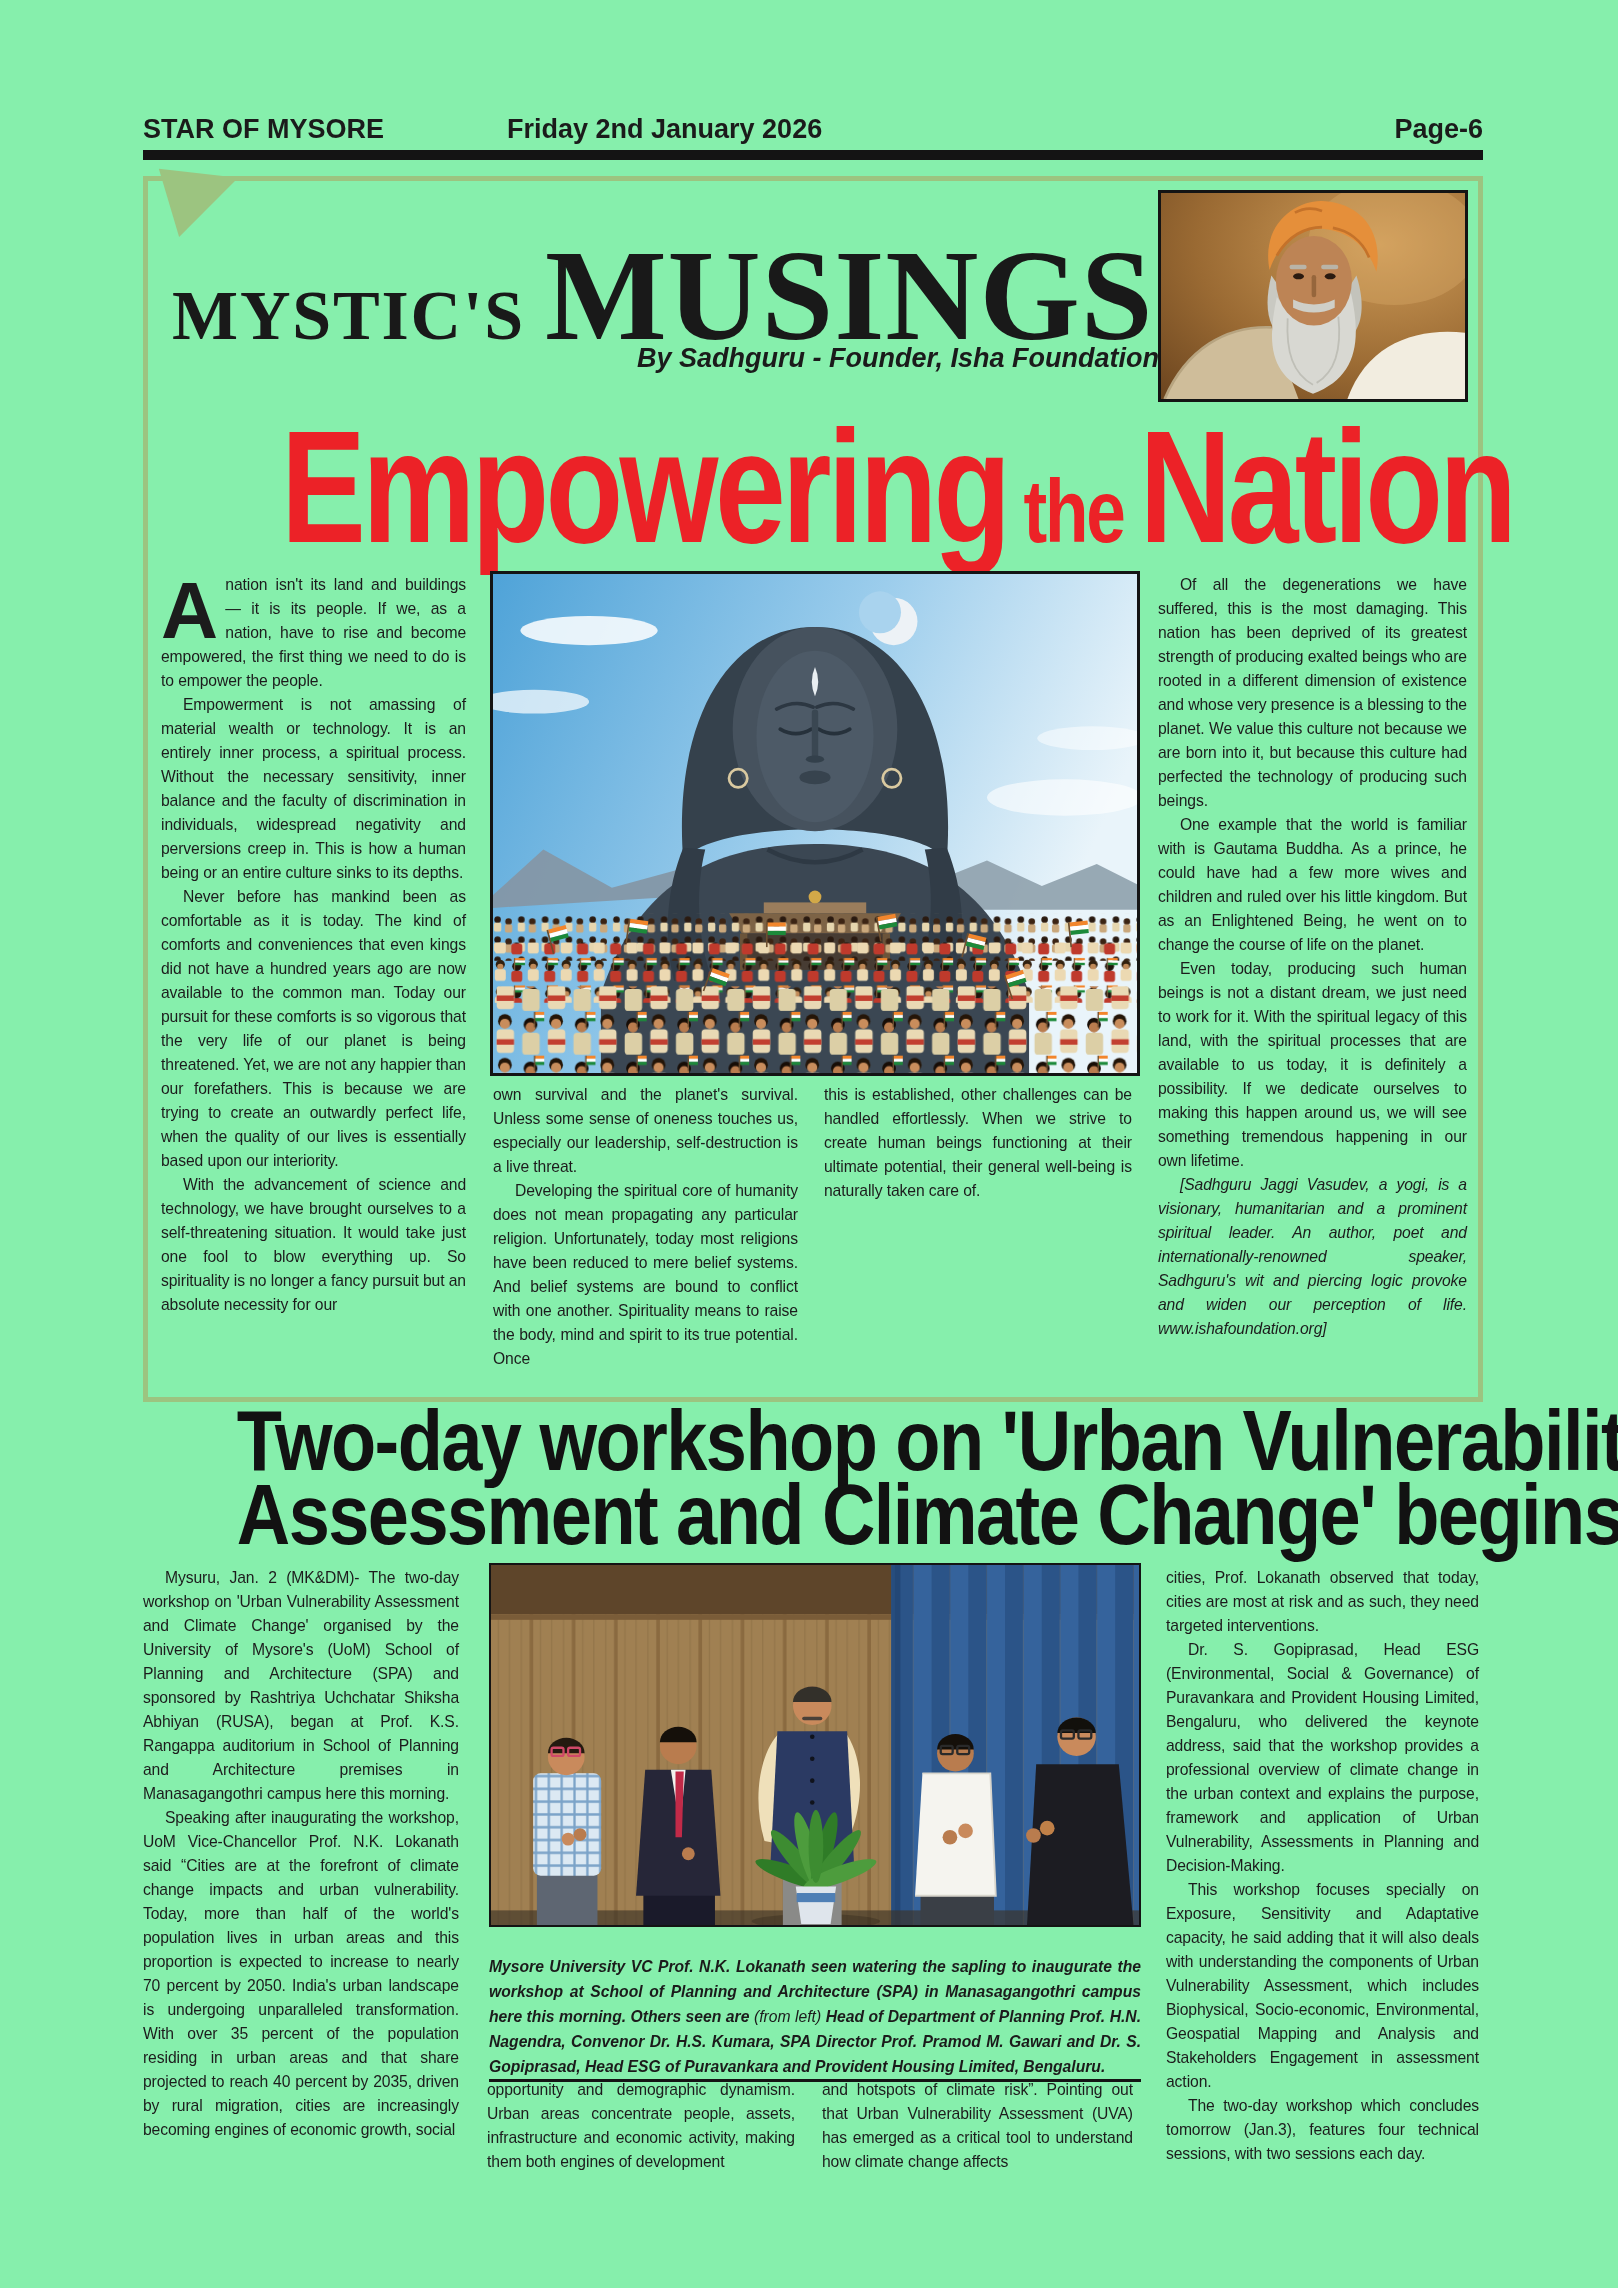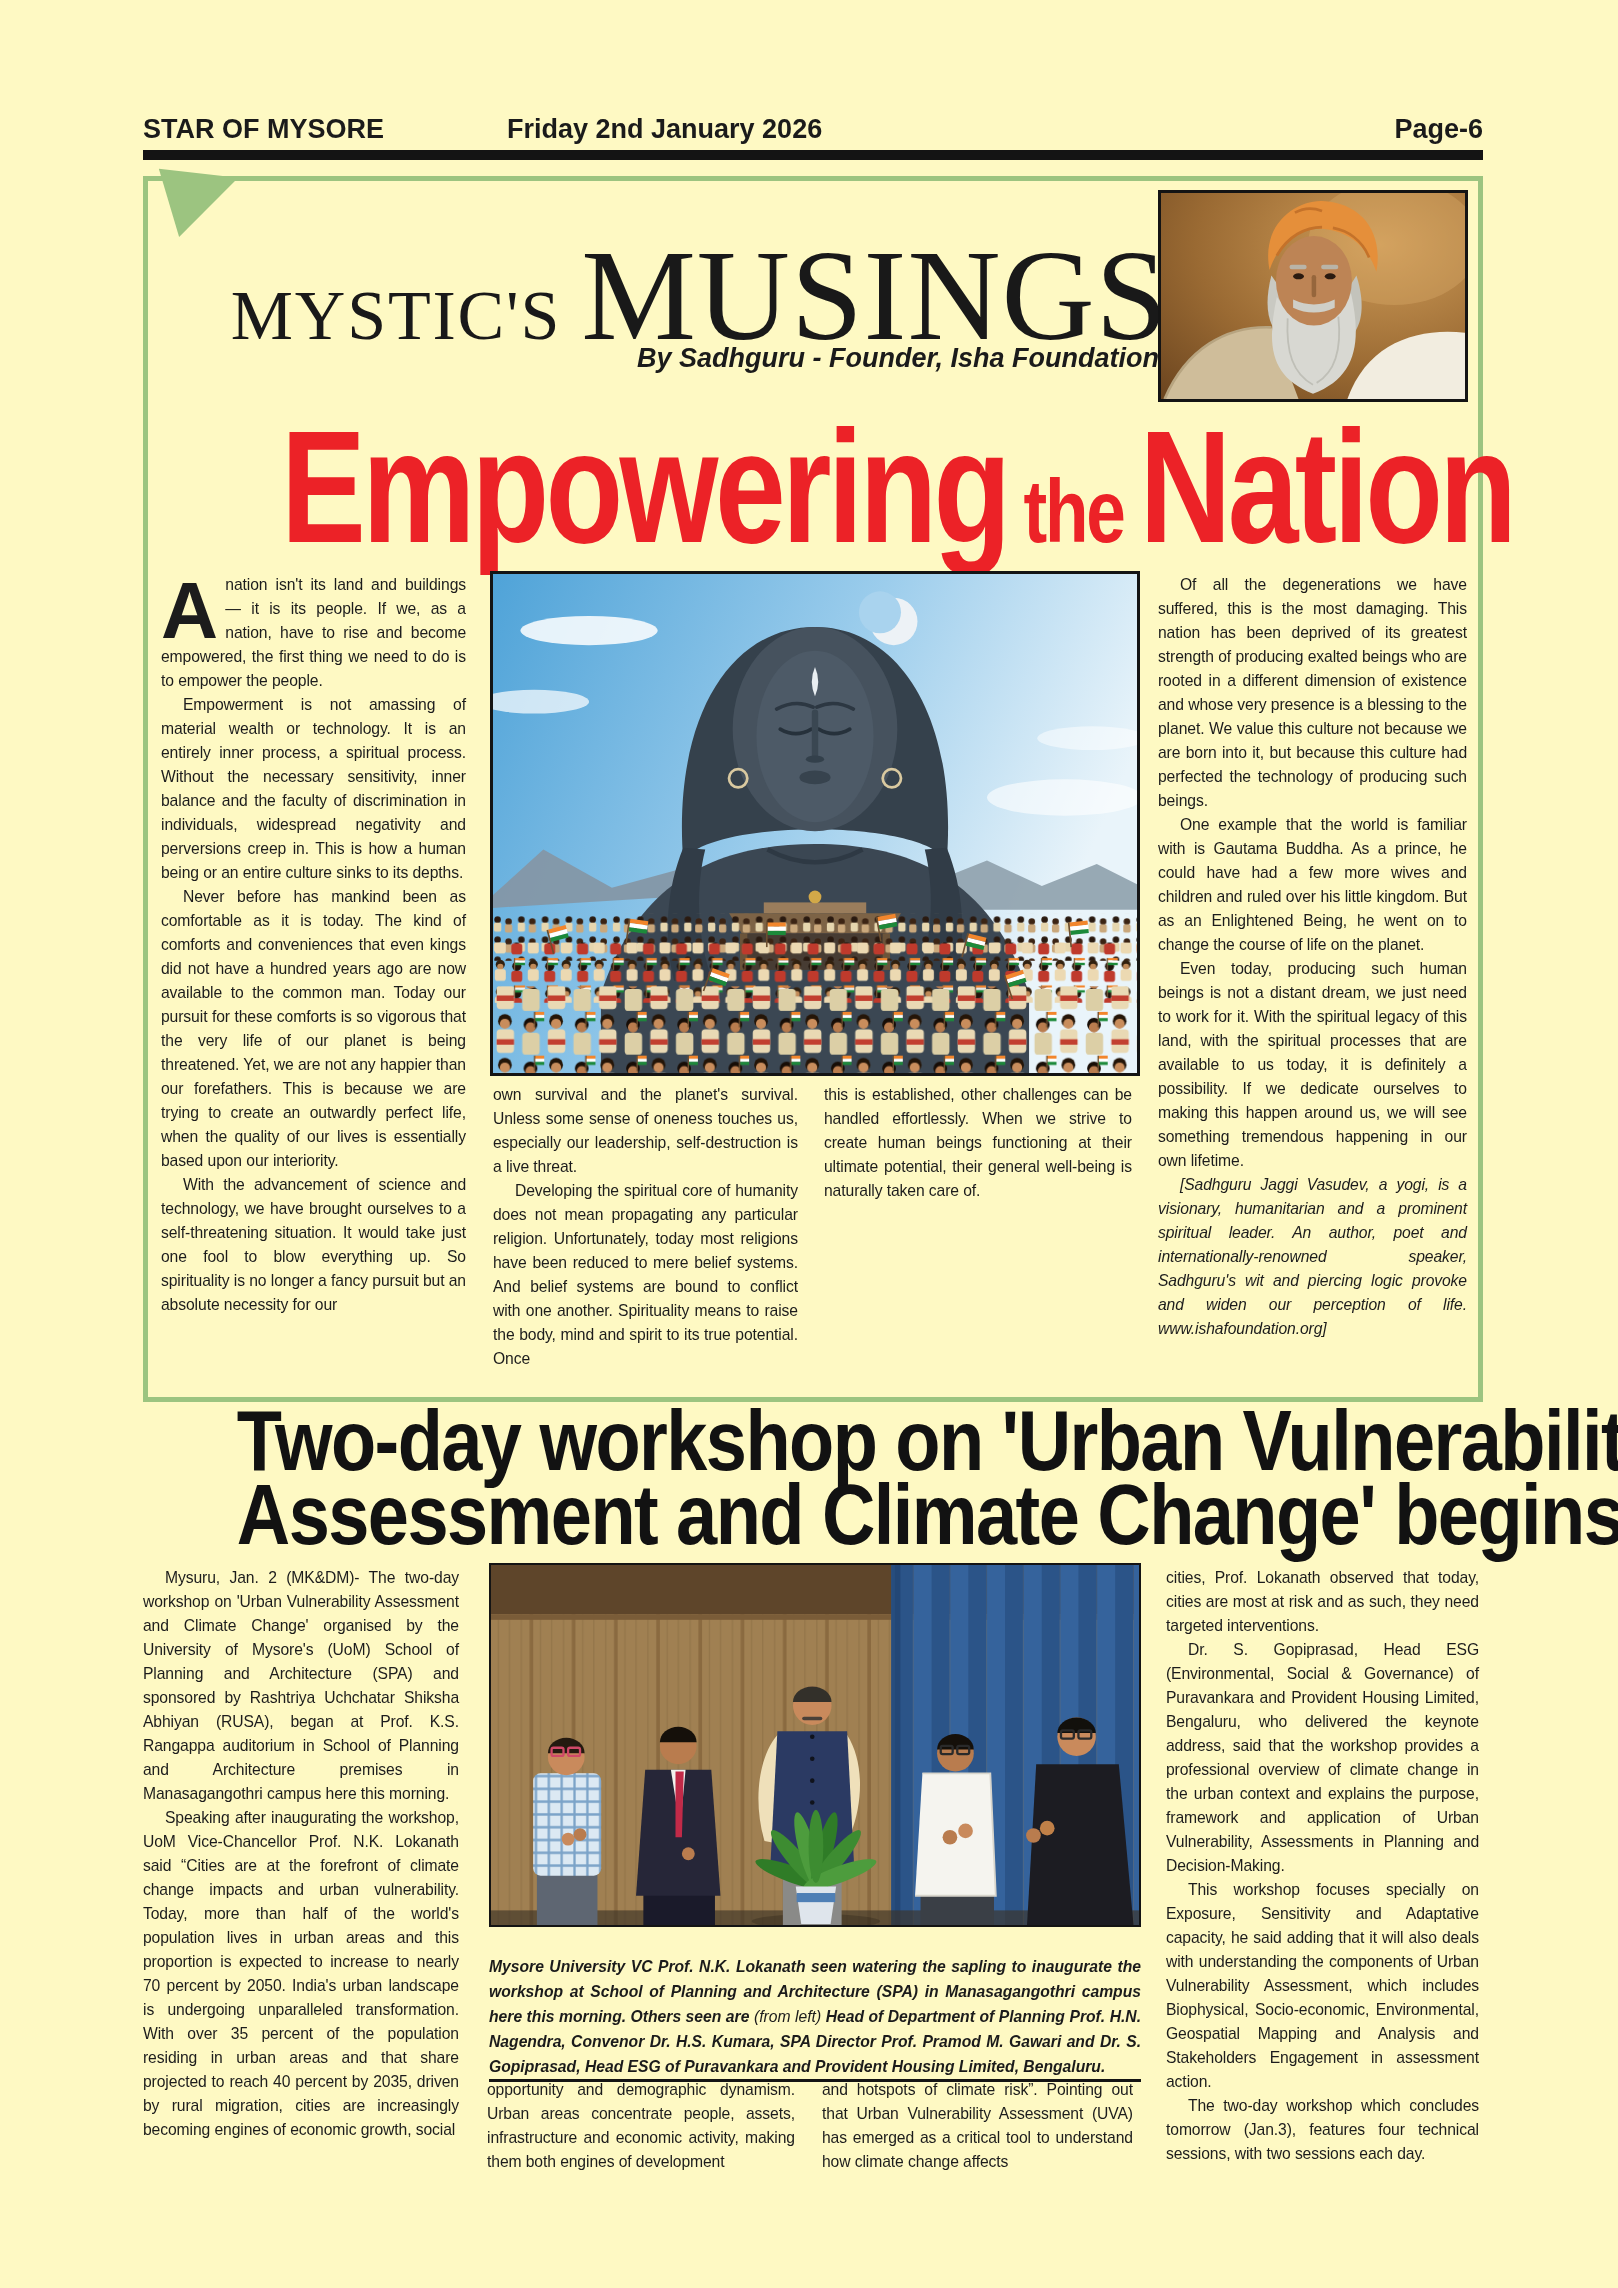--- a/index.html
+++ b/index.html
@@ -1,35 +1,35 @@
 <!DOCTYPE html>
 <html style="font-size:14.8px"><head>
 <meta charset="utf-8">
 <style>
   html,body { margin:0; padding:0; background:#e8e8e8; }
   .page {
     position:relative; width:1619px; height:2289px; margin:0 auto;
-    background:#fef9c3; overflow:hidden;
+    background:#86efac; overflow:hidden;
     font-family:"Liberation Sans", sans-serif; color:#1b1b1b;
   }
   
   .hdr { position:absolute; left:143px; top:114px; width:1340px;
          display:flex; align-items:baseline; font-weight:bold; font-size:27px; }
   .hdr-date { margin-left:123px; }
   .hdr-page { margin-left:auto; }
   .rule1 { position:absolute; left:143px; top:150px; width:1340px; height:10px; background:#141414; }
 
   
   .gbox { position:absolute; left:143px; top:176px; width:1340px; height:1226px;
           border:5.5px solid #9cc480; box-sizing:border-box; }
   .cflag { position:absolute; left:157px; top:161px; width:83px; height:78px; }
 
   .masthead { position:absolute; left:9.2px; top:41px; width:1011px;
-              display:flex; justify-content:flex-end; align-items:baseline;
-              font-family:"Liberation Serif", serif; font-weight:normal; color:#191919; white-space:nowrap; }
+              display:flex; justify-content:center; align-items:baseline;
+              font-family:"Liberation Serif", serif; font-weight:bold; color:#191919; white-space:nowrap; }
   .m-small { font-size:70px; letter-spacing:1.8px; }
   .m-large { font-size:129px; letter-spacing:0.9px; margin-left:20px; }
   .byline  { position:absolute; left:14px; top:162px; width:997px; text-align:right;
              font-weight:bold; font-size:27px;font-style:italic; }
 
   .sadh-ph { position:absolute; left:1010px; top:9.2px; width:310px; height:212px;
              border:3.7px solid #141414; box-sizing:border-box; }
   .sadh-ph svg { display:block; width:100%; height:100%; }
 
   .redhead { position:absolute; left:0; top:227px; width:100%; text-align:center;

